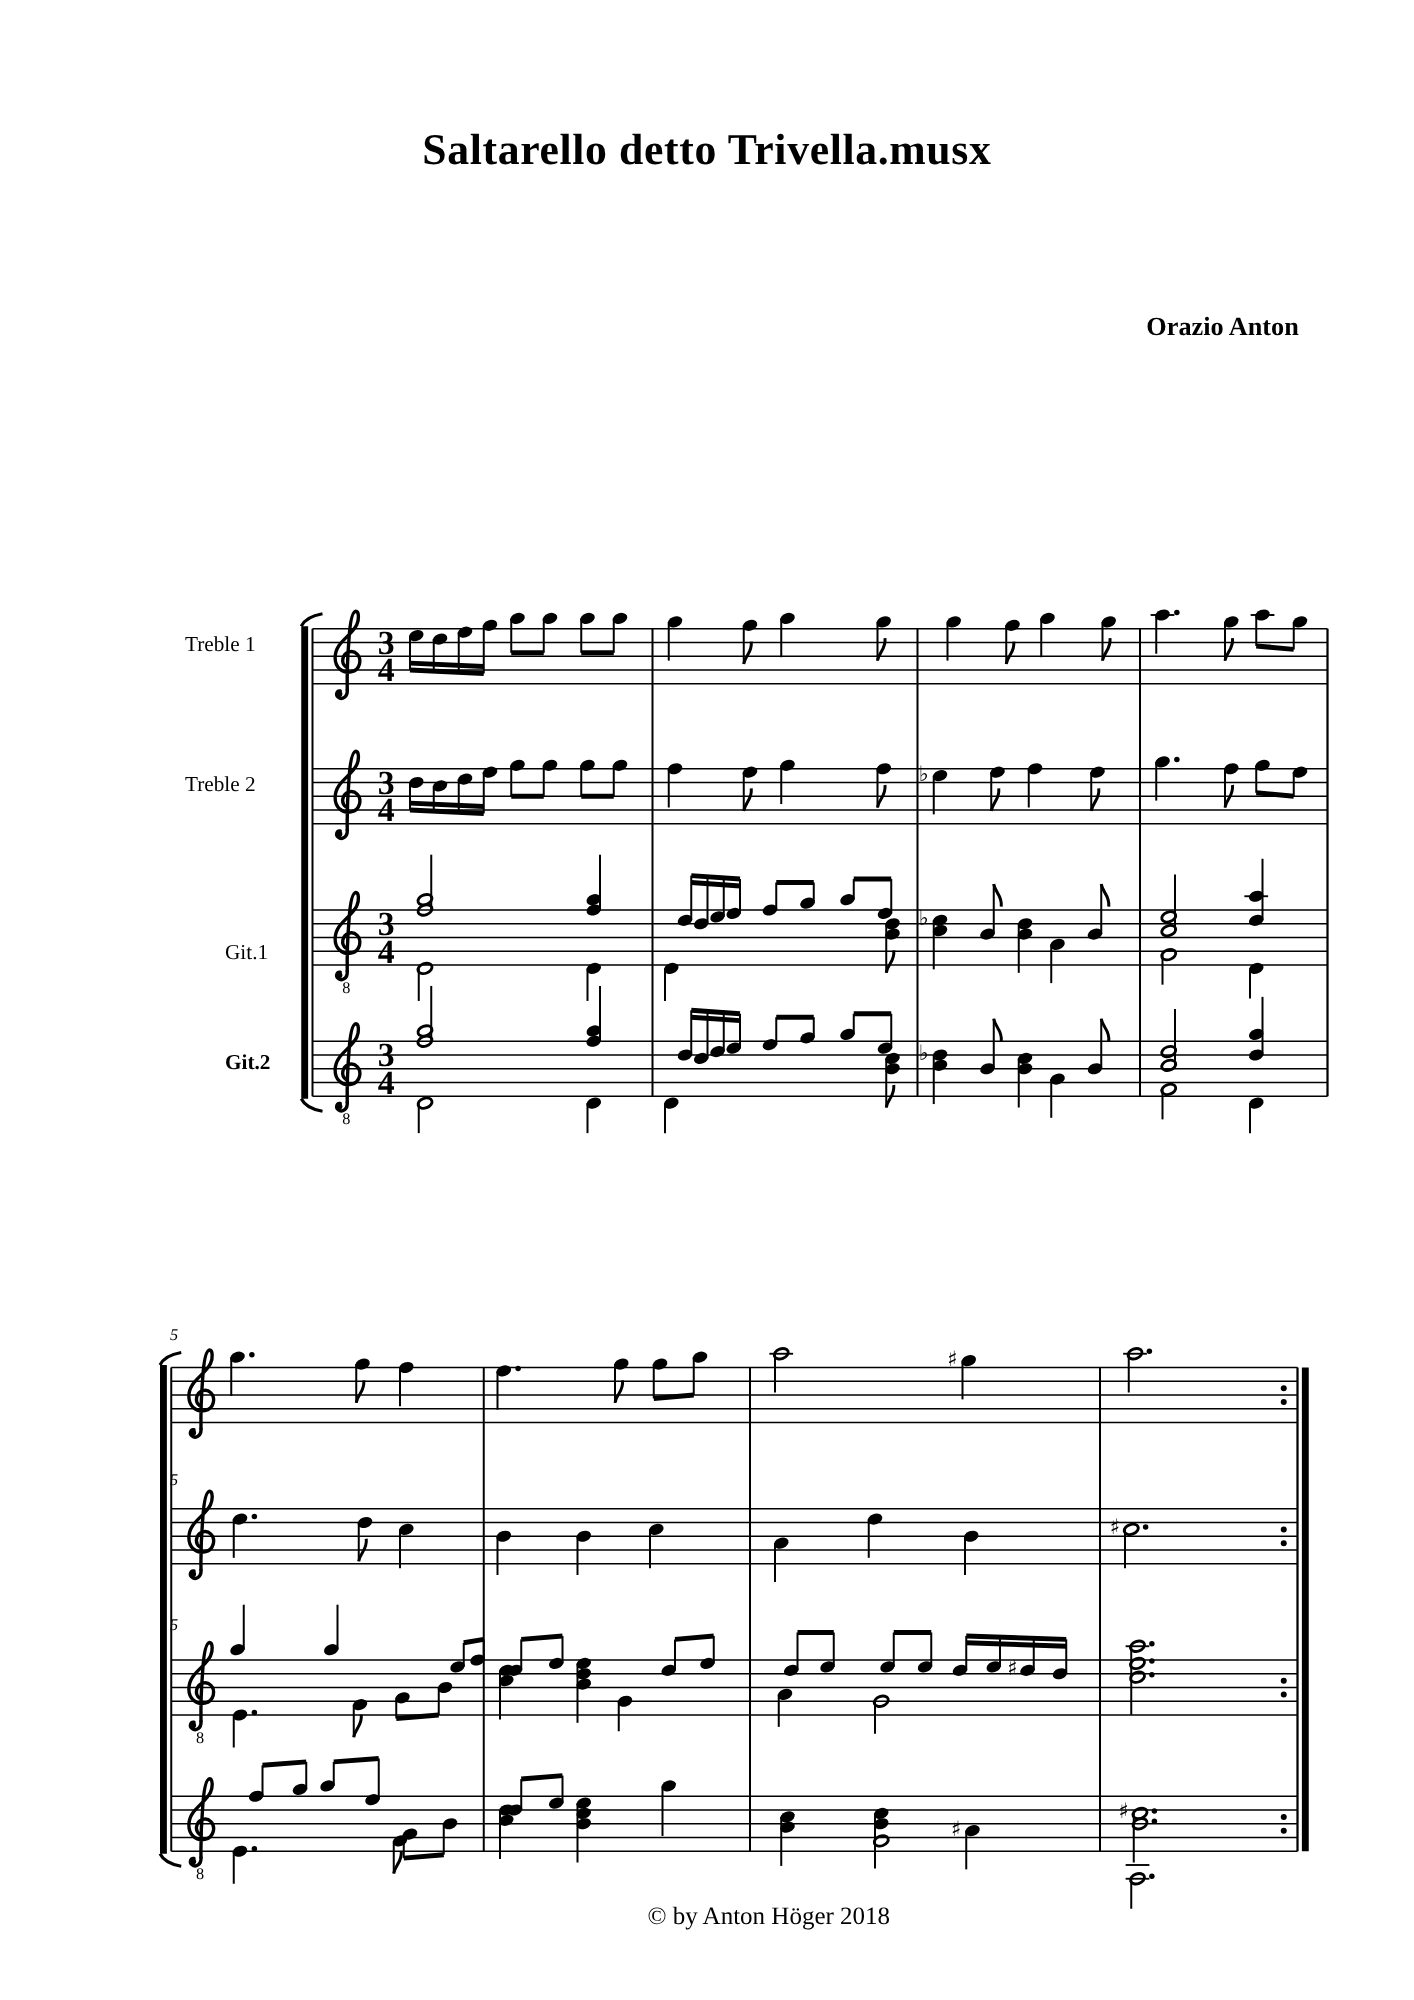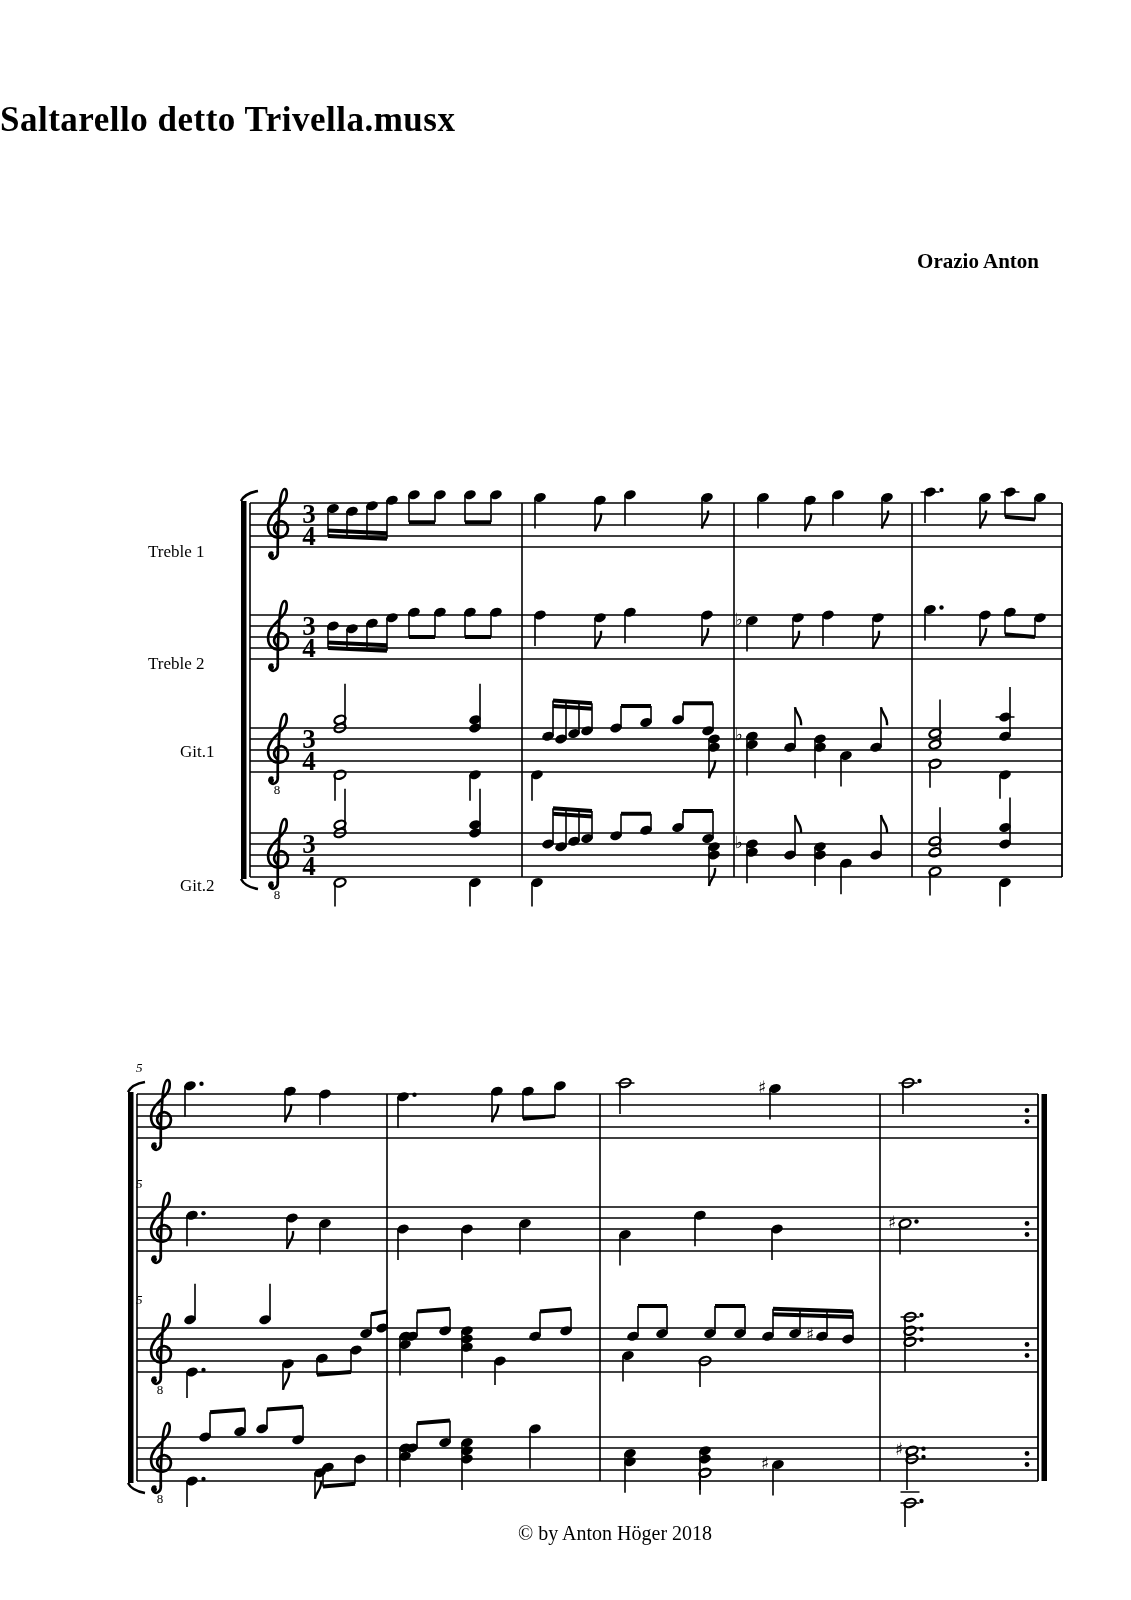--- a/index.html
+++ b/index.html
@@ -1,25 +1,25 @@
 <!DOCTYPE html>
 <html><head>
 <meta charset="utf-8">
 <style>
   html,body{margin:0;padding:0;background:#fff;}
   #page{position:relative;width:1131px;height:1600px;background:#ffffff;color:#000;
         font-family:"Liberation Serif", serif;overflow:hidden;}
-  .title{position:absolute;top:100px;left:0;width:100%;
+  .title{position:absolute;top:100px;left:0;width:100%;text-align:center;
          font-size:35px;font-weight:bold;letter-spacing:0.5px;}
   .composer{position:absolute;top:249px;right:92px;font-size:21px;font-weight:bold;}
-  .inst-label{position:absolute;font-size:17px;margin-top:36px;}
+  .inst-label{position:absolute;font-size:17px;}
   #lbl-t1{left:148px;top:506px;}
   #lbl-t2{left:148px;top:618px;}
-  #lbl-g1{left:180px;top:706px;}
-  #lbl-g2{left:180px;top:840px;}
+  #lbl-g1{left:180px;top:752px;}
+  #lbl-g2{left:180px;top:840px;font-weight:bold;}
   .mnum{position:absolute;left:136px;font-size:13px;font-style:italic;}
   #mn1{top:1060px;} #mn2{top:1176px;} #mn3{top:1292px;}
   .footer{position:absolute;left:518px;top:1522px;font-size:20px;}
   #score{position:absolute;left:0;top:0;}
 </style>
 </head>
 <body>
 
 <div id="page">
   <div class="title">Saltarello detto Trivella.musx</div>

